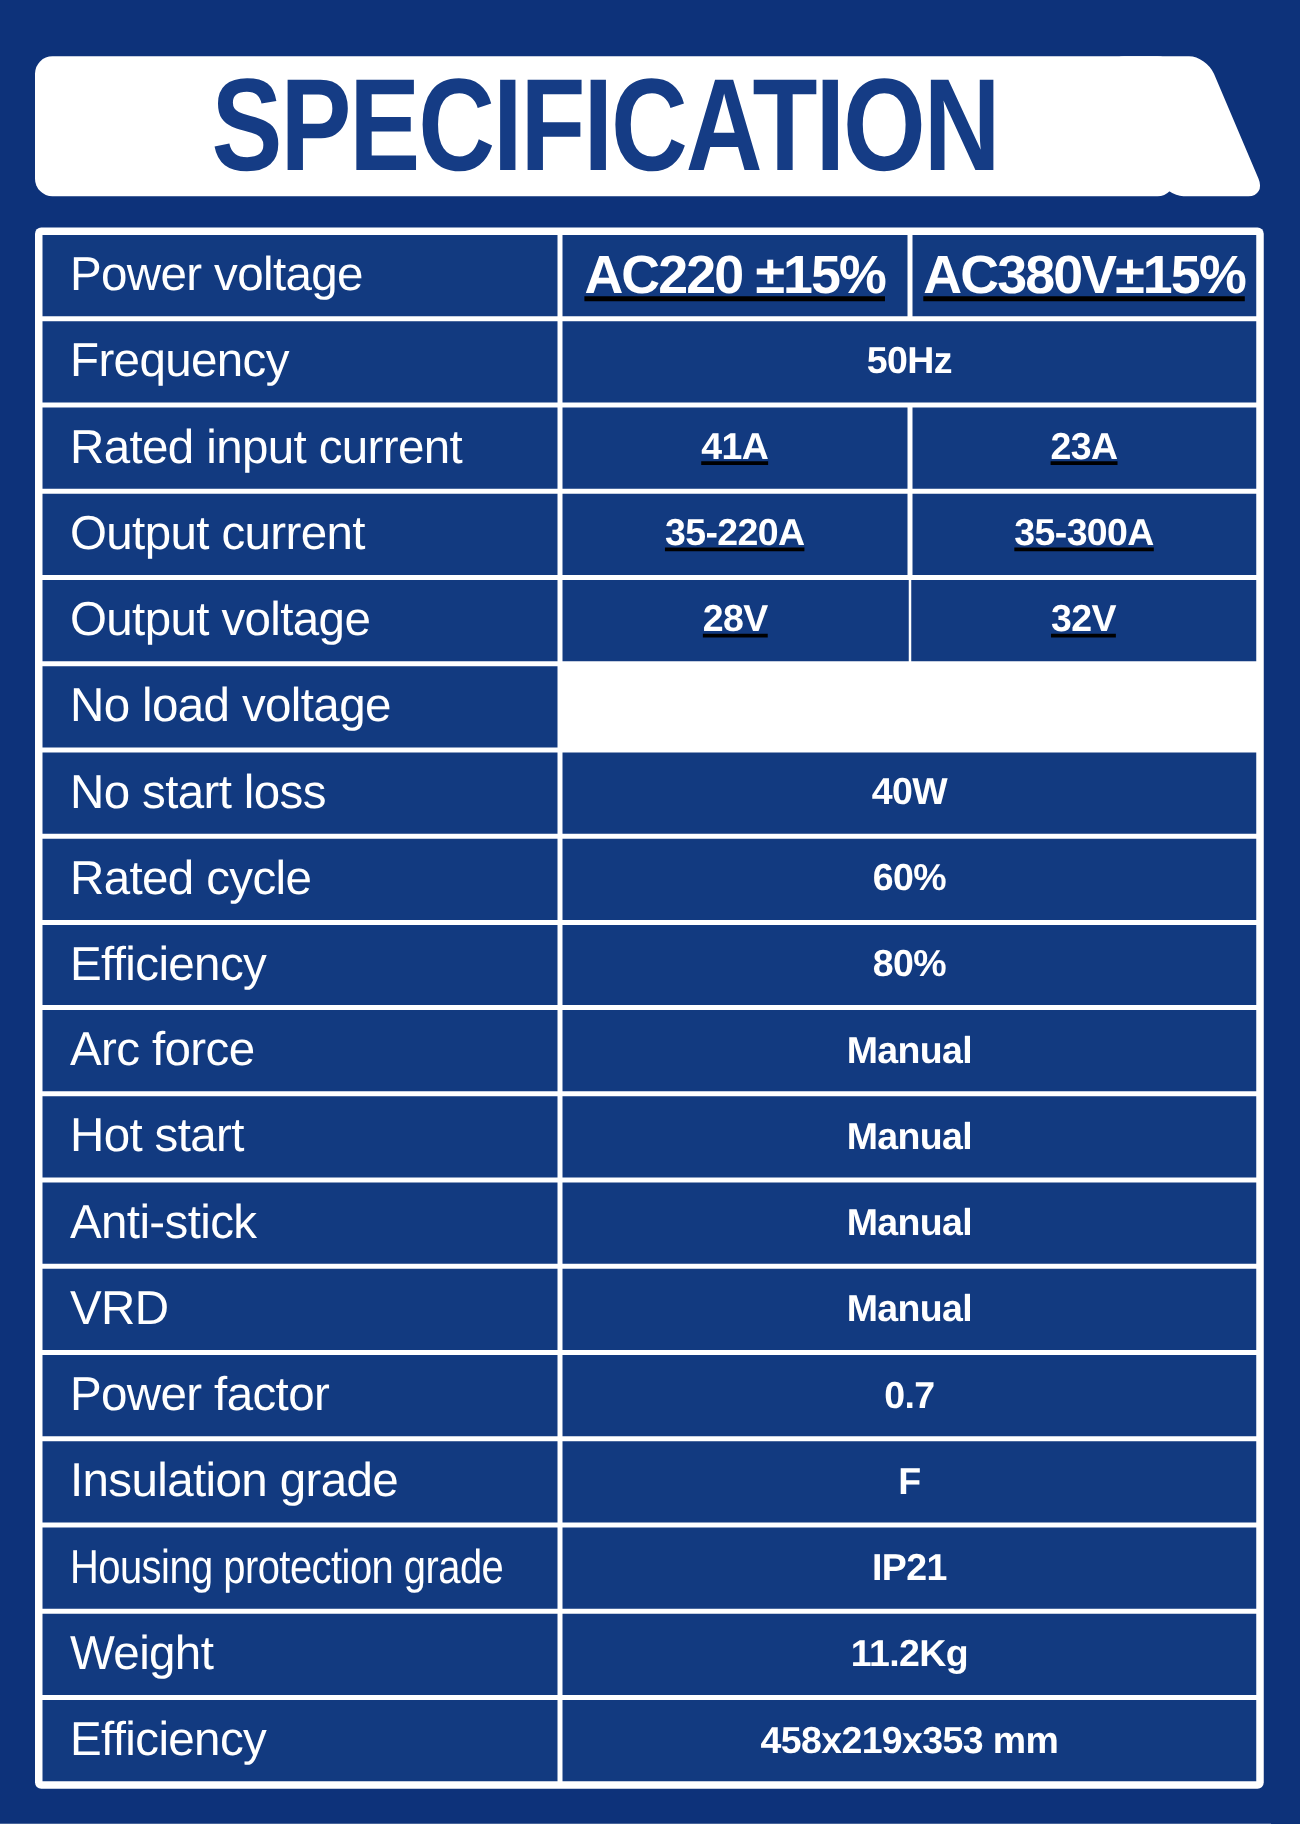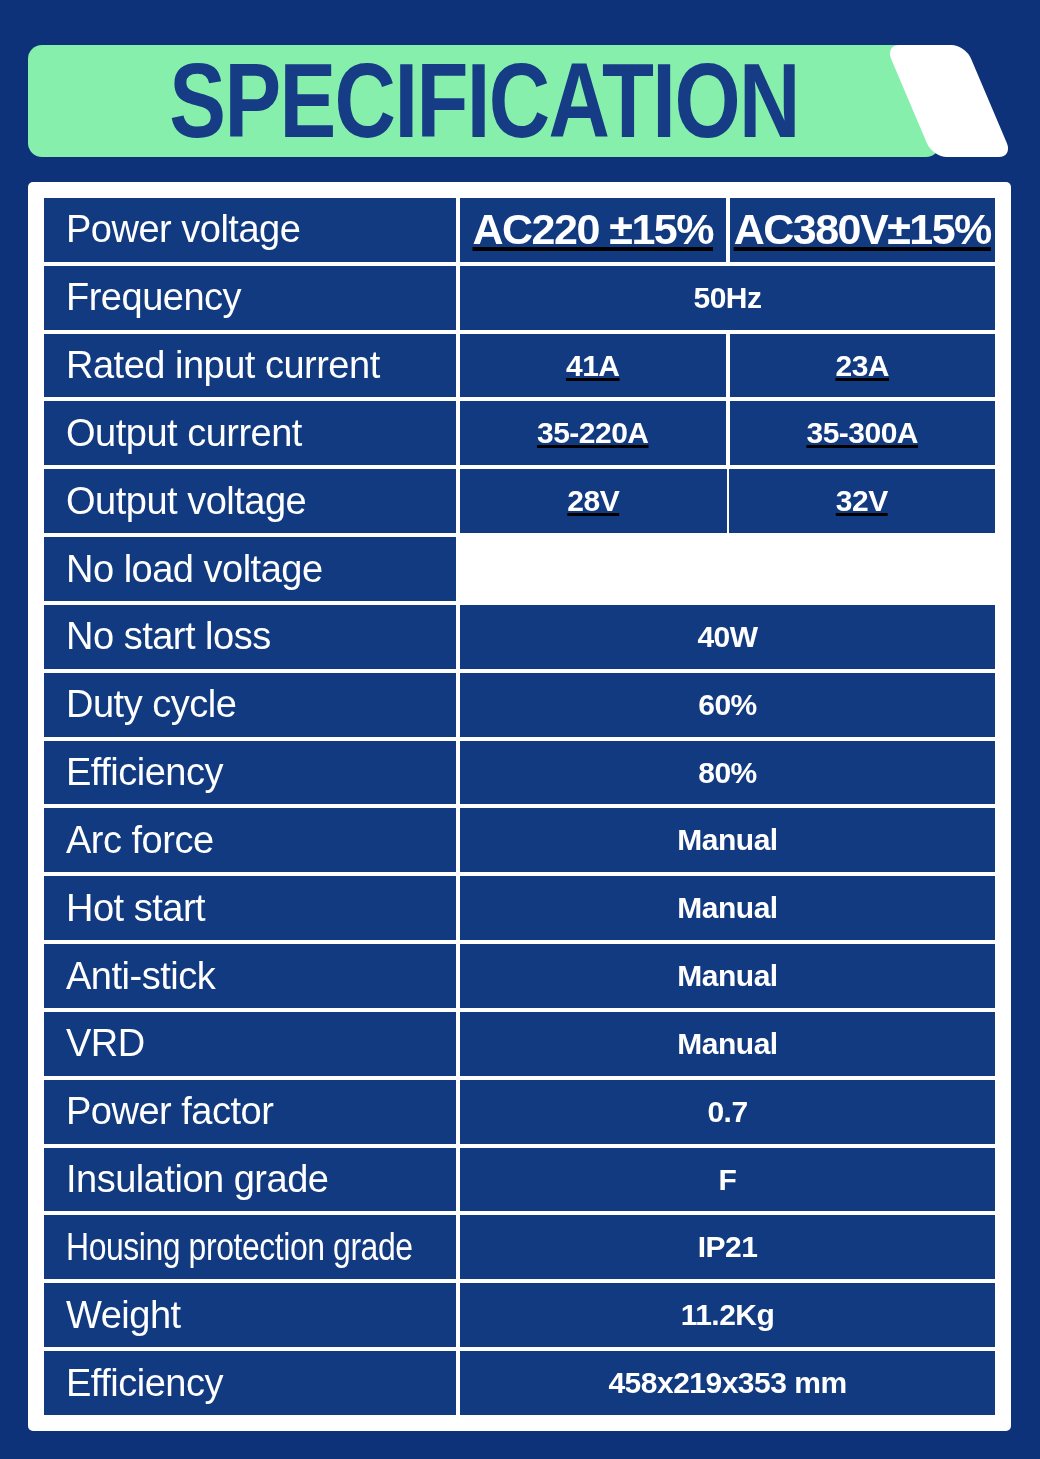--- a/index.html
+++ b/index.html
@@ -5,39 +5,39 @@
   html,body { margin:0; padding:0; }
   body {
     width:1040px; height:1459px; position:relative; overflow:hidden;
     background:#0d327a;
     font-family:"Liberation Sans", sans-serif;
   }
 
   
   .banner {
     position:absolute; left:28px; top:45px; width:912px; height:112px;
-    background:#86efac; border-radius:14px;
+    background:#ffffff; border-radius:14px;
   }
   .banner-slant {
     position:absolute; left:881px; top:0; width:80px; height:112px;
     background:#ffffff; border-radius:14px; transform:skewX(23deg);
   }
   .banner-title {
     position:absolute; left:0; top:0; width:100%; height:100%;
     display:flex; align-items:center; justify-content:center;
     font-weight:bold; font-size:105px; letter-spacing:-2px;
     color:#153c85; transform:scaleX(.81);
     white-space:nowrap;
   }
 
   
   .spec-table {
     position:absolute; left:28px; top:182px; width:983px; height:1249px;
     box-sizing:border-box; background:#ffffff; border-radius:5px;
-    padding:16px; display:grid; grid-template-rows:repeat(18, 1fr); gap:4px;
+    padding:6px; display:grid; grid-template-rows:repeat(18, 1fr); gap:4px;
   }
   .row { display:grid; grid-template-columns:412px 1fr; gap:4px; min-height:0; }
   .cell {
     background:#123a80; color:#ffffff; display:flex; align-items:center;
     min-width:0; min-height:0;
   }
   .cell.label { padding-left:22px; font-size:38px; letter-spacing:-0.5px; }
   .cell.value {
     justify-content:center; font-weight:bold; font-size:30px;
     letter-spacing:-0.5px; white-space:nowrap;
@@ -108,21 +108,21 @@
       </div>
     </div>
     <div class="row">
       <div class="cell label">
         <span class="ltext">No start loss</span>
       </div>
       <div class="cell value">40W</div>
     </div>
     <div class="row">
       <div class="cell label">
-        <span class="ltext">Duty cycle</span>
+        <span class="ltext">Rated cycle</span>
       </div>
       <div class="cell value">60%</div>
     </div>
     <div class="row">
       <div class="cell label">
         <span class="ltext">Efficiency</span>
       </div>
       <div class="cell value">80%</div>
     </div>
     <div class="row">

